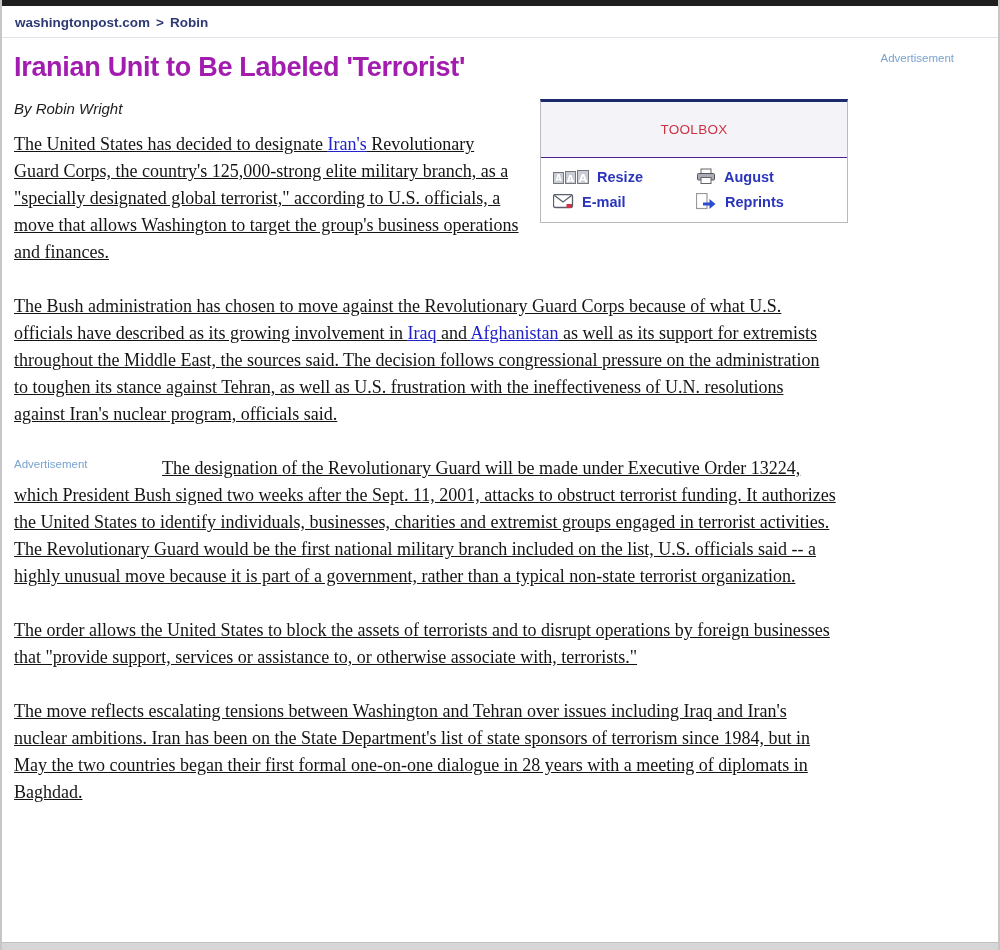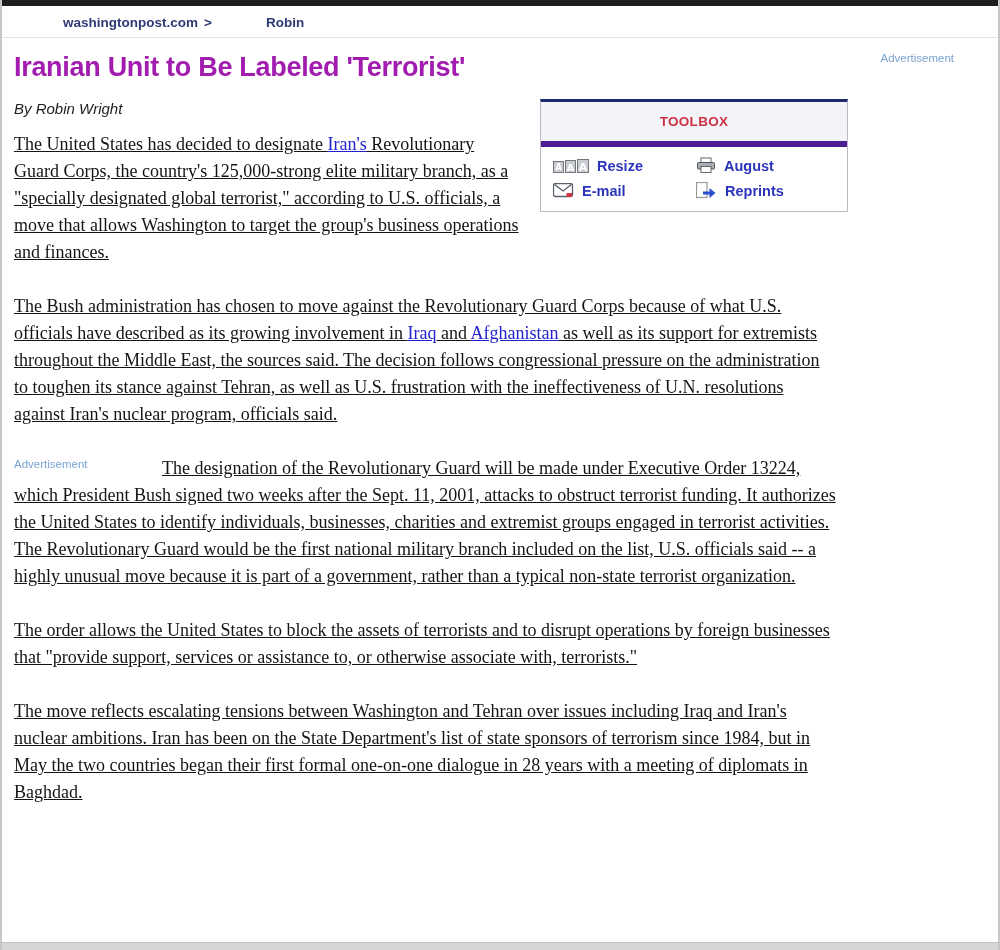--- a/index.html
+++ b/index.html
@@ -19,21 +19,20 @@
     padding: 9px 0 7px 13px;
     border-bottom: 1px solid #e3e3ec;
     font-size: 13.5px;
     font-weight: bold;
     color: #2e3a74;
   }
   .breadcrumb-bar a {
     color: #2e3a74;
     text-decoration: none;
     cursor: pointer;
-    margin-left: 48px;
   }
   .breadcrumb-sep { margin: 0 6px; color: #2e3a74; }
   .top-ad-label {
     position: absolute;
     top: 52px;
     right: 44px;
     font-size: 11.5px;
     color: #7aa3d0;
   }
   .content { padding: 4px 150px 0 12px; }
@@ -47,26 +46,26 @@
   .toolbox {
     float: right;
     width: 308px;
     margin: 1px 0 14px 18px;
     border: 1px solid #b9b9bf;
     border-top: 3px solid #1e2a6e;
     background: #fff;
   }
   .toolbox-header {
     background: #f3f3f8;
-    border-bottom: 6px solid #4c1d95;
+    border-bottom: 1px solid #4c1d95;
     text-align: center;
-    font-weight: bold;
+    font-weight: normal;
     font-size: 13.5px;
     color: #cc3344;
-    padding: 12px 0;
+    padding: 20px 0;
     letter-spacing: 0.3px;
   }
   .toolbox-grid {
     display: grid;
     grid-template-columns: 1fr 1fr;
     row-gap: 8px;
     padding: 10px 8px 12px 12px;
   }
   .toolbox-item {
     display: flex;

